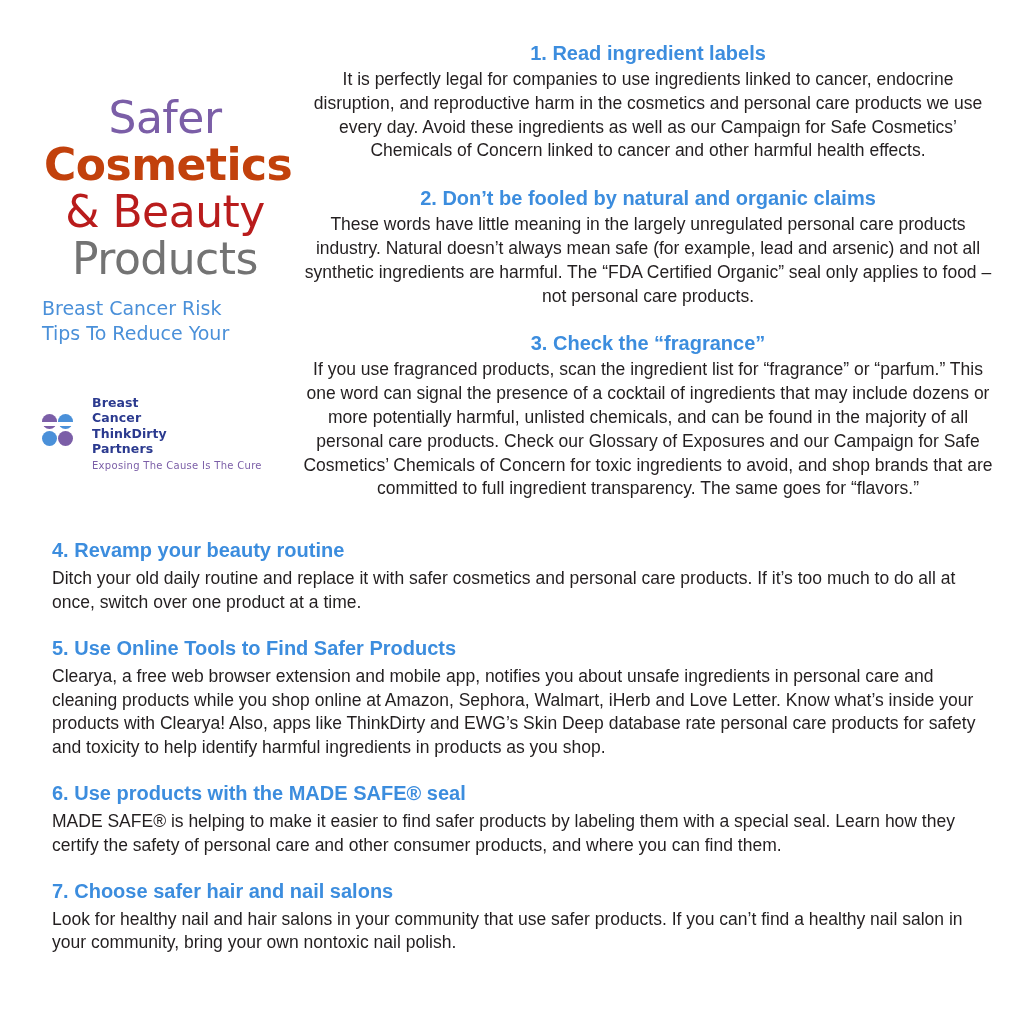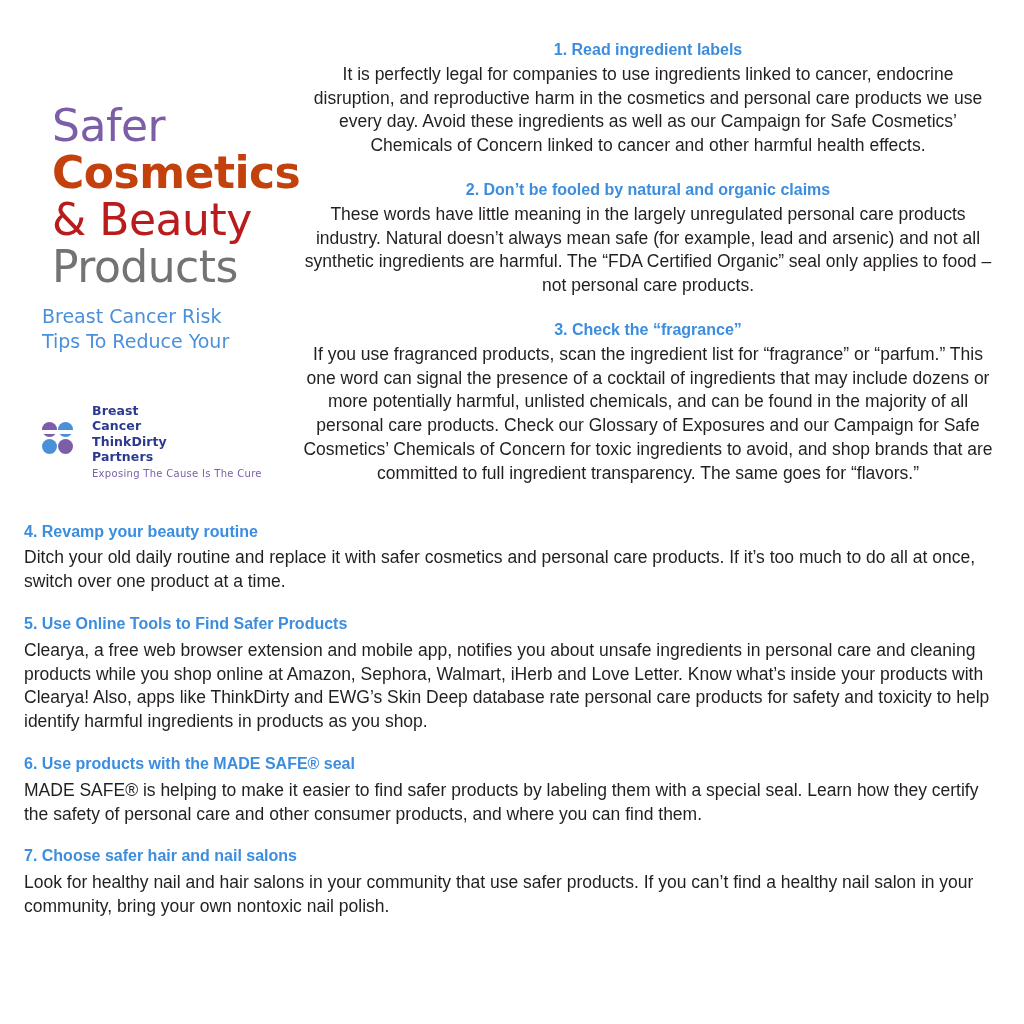--- a/index.html
+++ b/index.html
@@ -40,22 +40,23 @@
     box-sizing: border-box;
   }
 
   
   .brand-title {
     font-family: "DejaVu Sans", sans-serif;
     font-weight: 400;
     font-size: 44px;
     line-height: 1.07;
     letter-spacing: -0.5px;
-    margin: 12px;
+    margin: 4px;
     padding-top: 50px;
+    text-align: center;
   }
   .brand-title .l1 { color: #7b5ea7; display: block; }
   .brand-title .l2 { color: #c2410c; display: block; font-weight: bold; }
   .brand-title .l3 { color: #b91c1c; display: block; }
   .brand-title .l4 { color: #737373; display: block; }
 
   .brand-sub {
     font-family: "DejaVu Sans", sans-serif;
     color: #4a90d9;
     font-size: 19px;
@@ -106,39 +107,40 @@
     font-size: 10px;
     letter-spacing: 0.3px;
     margin-top: 4px;
     font-family: "DejaVu Sans", sans-serif;
   }
 
   
   .tip-head {
     color: #3c8dde;
     font-weight: bold;
-    font-size: 16px;
+    font-size: 20px;
     line-height: 1.3;
     margin: 0 0 2px 0;
   }
   .tip-body {
     color: #231f20;
     font-size: 17.5px;
     line-height: 1.36;
     margin: 0;
   }
   .tip-centered .tip-head { text-align: center; }
   .tip-centered .tip-body { text-align: center; }
   .tip-centered { margin-bottom: 22px; }
   .tip-centered:first-child { margin-top: 0; }
 
   
   .bottom-area {
     padding: 14px 30px 0 24px;
     box-sizing: border-box;
+    margin-left: 28px;
   }
   .tip-wide { margin-bottom: 20px; }
   .tip-wide .tip-head { margin-bottom: 4px; }
   .tip-wide .tip-body { text-align: left; }
 </style>
 </head>
 <body>
 
 <div class="page">
 

